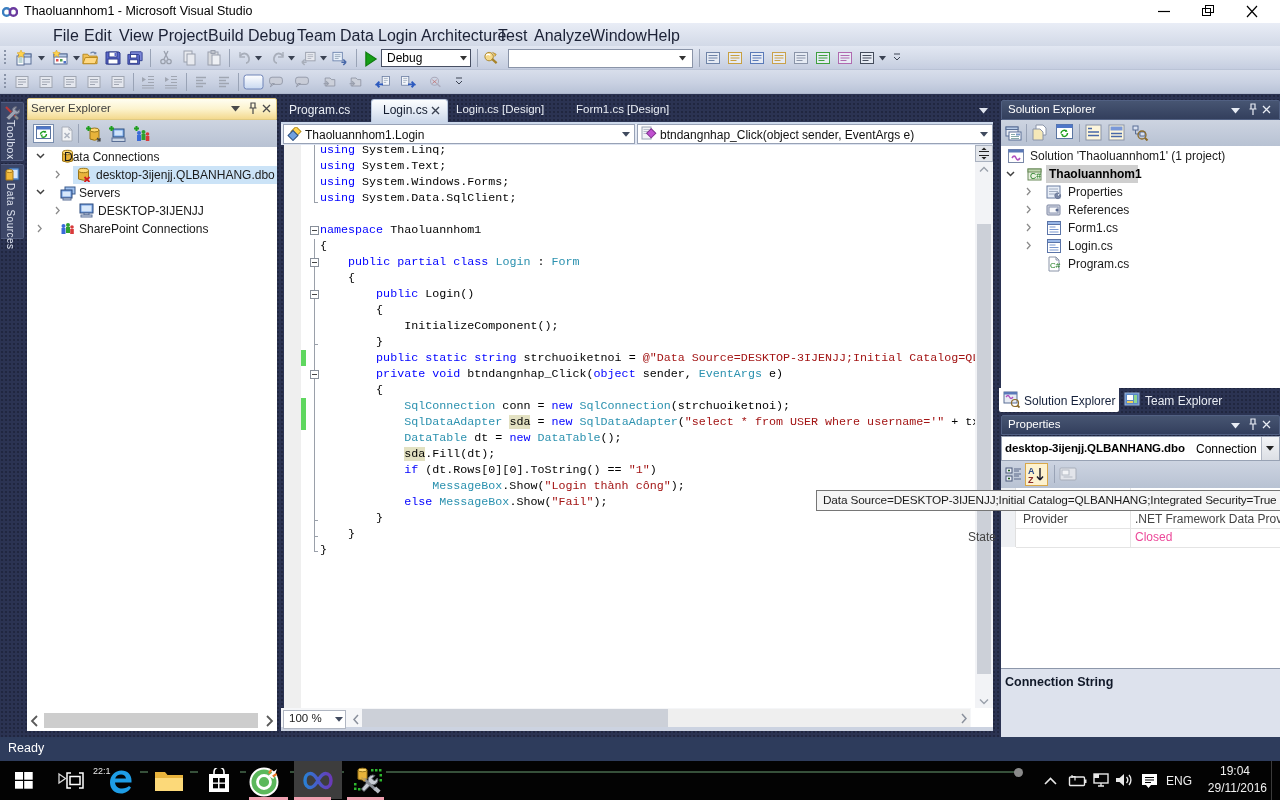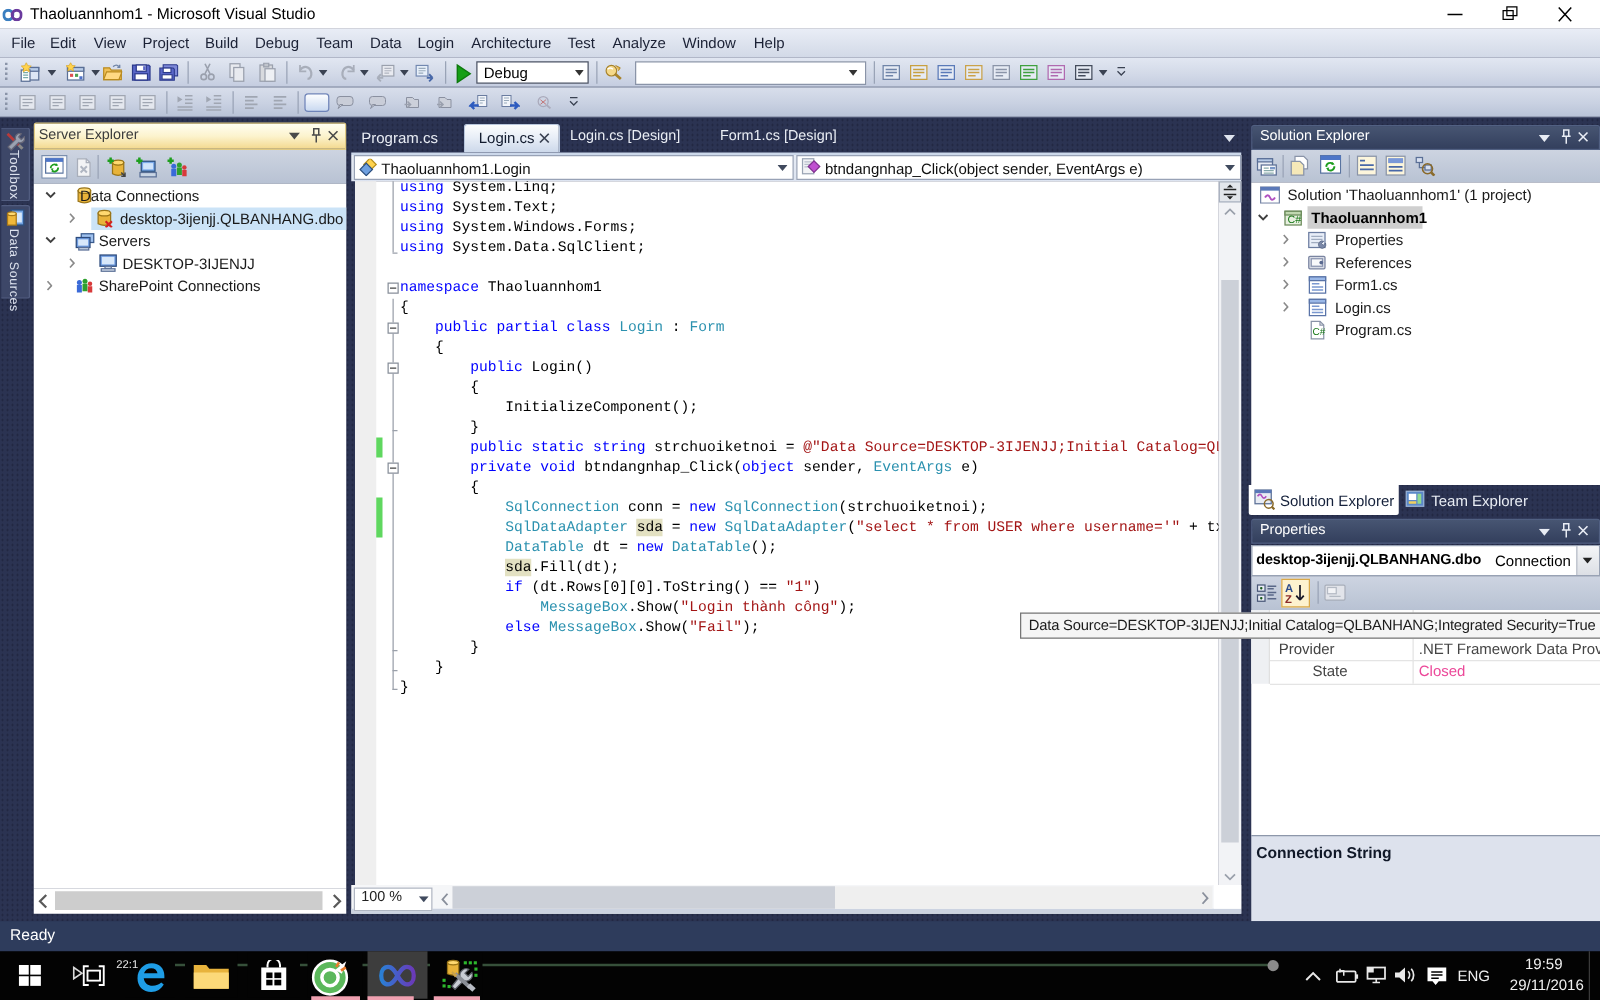--- a/index.html
+++ b/index.html
@@ -5,21 +5,21 @@
 *{margin:0;padding:0;box-sizing:border-box;border:none;}
 html,body{width:1280px;height:800px;overflow:hidden;}
 body{font-family:"Liberation Sans",sans-serif;position:relative;background:#2b3352;font-size:12px;}
 .abs{position:absolute;}
 .nw{white-space:nowrap;}
 svg{display:block;}
 .dots{background-color:#2b3352;background-image:radial-gradient(rgba(14,18,34,0.38) 0.7px,transparent 1px);background-size:4px 4px;}
 .k{color:#0000ff;}.ty{color:#2b91af;}.s{color:#a31515;}
 .code{font-family:"Liberation Mono",monospace;font-size:11.7px;line-height:16px;white-space:pre;letter-spacing:0px;}
 .vtxt{writing-mode:vertical-rl;font-size:10.5px;color:#dde2ee;letter-spacing:0.5px;}
-.mi{position:absolute;top:4px;font-size:12px;color:#1b2135;}
+.mi{position:absolute;top:4px;font-size:16px;color:#1b2135;margin-left:44px;}
 .trow{position:absolute;height:18px;line-height:18px;white-space:nowrap;font-size:12px;color:#1a1a1a;}
 .gicon{position:absolute;width:16px;height:16px;}
 </style>
 </head>
 <body>
 <div class="abs" style="left:0;top:0;width:1280px;height:23px;background:#fff;">
 <svg class="abs" style="left:2px;top:7px;" width="16" height="10" viewBox="0 0 16 10">
       <ellipse cx="4.6" cy="5" rx="3.6" ry="3.8" fill="none" stroke="#3a7ec0" stroke-width="2.4"></ellipse>
       <ellipse cx="11.4" cy="5" rx="3.6" ry="3.8" fill="none" stroke="#6a3a9e" stroke-width="2.4"></ellipse>
     </svg>
@@ -663,21 +663,21 @@
     <path d="M4.5 11 h9" stroke="#b4bac4"></path>
   </svg>
 <div class="abs" style="left:1001px;top:488px;width:279px;height:180px;background:#fff;"></div>
 <div class="abs" style="left:1001px;top:488px;width:15px;height:59px;background:#eef0f3;border-right:1px solid #e0e0e0;"></div>
 <div class="abs" style="left:1130px;top:488px;width:1px;height:59px;background:#e4e4e4;"></div>
 <div class="abs" style="left:1016px;top:509.5px;width:264px;height:1px;background:#e4e4e4;"></div>
 <div class="abs" style="left:1016px;top:528px;width:264px;height:1px;background:#e4e4e4;"></div>
 <div class="abs" style="left:1016px;top:546.5px;width:264px;height:1px;background:#e4e4e4;"></div>
 <span class="abs nw" style="left:1023px;top:512px;font-size:12px;color:#444;">Provider</span>
 <span class="abs nw" style="left:1135px;top:512px;font-size:12px;color:#444;">.NET Framework Data Prov</span>
-<span class="abs nw" style="left:1050px;top:530px;font-size:12px;color:#444;">State</span>
+<span class="abs nw" style="left:968px;top:530px;font-size:12px;color:#444;">State</span>
 <span class="abs nw" style="left:1135px;top:530px;font-size:12px;color:#ec4899;">Closed</span>
 <div class="abs" style="left:1001px;top:668px;width:279px;height:69px;background:#dde2ed;border-top:1px solid #8d97aa;"></div>
 <span class="abs nw" style="left:1005px;top:675px;font-size:12.5px;font-weight:bold;color:#101828;">Connection String</span>
 <div class="abs" style="left:0;top:737px;width:1280px;height:24px;background:#2e3c5c;"></div>
 <span class="abs nw" style="left:8px;top:741px;font-size:12.5px;color:#fff;">Ready</span>
 <div class="abs" style="left:0;top:761px;width:1280px;height:39px;background:#030303;"></div>
 <div class="abs" style="left:108px;top:771px;width:908px;height:1.5px;background:#36503a;"></div>
 <div class="abs" style="left:1014px;top:768px;width:9px;height:9px;border-radius:50%;background:#8a8a8a;"></div>
 <div class="abs" style="left:100px;top:762px;width:40px;height:36px;background:#030303;"></div>
 <div class="abs" style="left:148px;top:762px;width:42px;height:36px;background:#030303;"></div>
@@ -768,16 +768,16 @@
   </svg>
 <svg class="abs" style="left:1114px;top:772px;" width="20" height="16" viewBox="0 0 20 16">
     <path d="M2 6 h3.5 L10 2 v12 L5.5 10 H2 Z" fill="#e8e8e8"></path>
     <path d="M12.5 5 a4.5 4.5 0 0 1 0 6 M15 3 a7.5 7.5 0 0 1 0 10" fill="none" stroke="#e8e8e8" stroke-width="1.4"></path>
   </svg>
 <svg class="abs" style="left:1140px;top:772px;" width="19" height="17" viewBox="0 0 19 17">
     <path d="M2 2 h15 v11 h-6 l-2.5 3 -2.5-3 H2 Z" fill="#fff"></path>
     <path d="M5 5.5 h9 M5 8 h9 M5 10.5 h6" stroke="#000" stroke-width="1.2"></path>
   </svg>
 <span class="abs nw" style="left:1166px;top:774px;font-size:12px;color:#f0f0f0;">ENG</span>
-<div class="abs nw" style="left:1217px;top:764px;width:33px;text-align:right;font-size:12px;color:#f0f0f0;">19:59</div>
+<div class="abs nw" style="left:1217px;top:764px;width:33px;text-align:right;font-size:12px;color:#f0f0f0;">19:04</div>
 <div class="abs nw" style="left:1205px;top:781px;width:62px;text-align:right;font-size:12px;color:#f0f0f0;">29/11/2016</div>
 <div class="abs" style="left:1271px;top:761px;width:1px;height:39px;background:#3a3a3a;"></div>
 <div class="abs nw" style="left:816px;top:490px;width:542px;height:21px;background:#f5f5f5;border:1px solid #767676;font-size:11.8px;letter-spacing:-0.15px;color:#1c1c1c;line-height:19px;padding-left:6px;z-index:50;">Data Source=DESKTOP-3IJENJJ;Initial Catalog=QLBANHANG;Integrated Security=True</div>
 
 </body></html>

